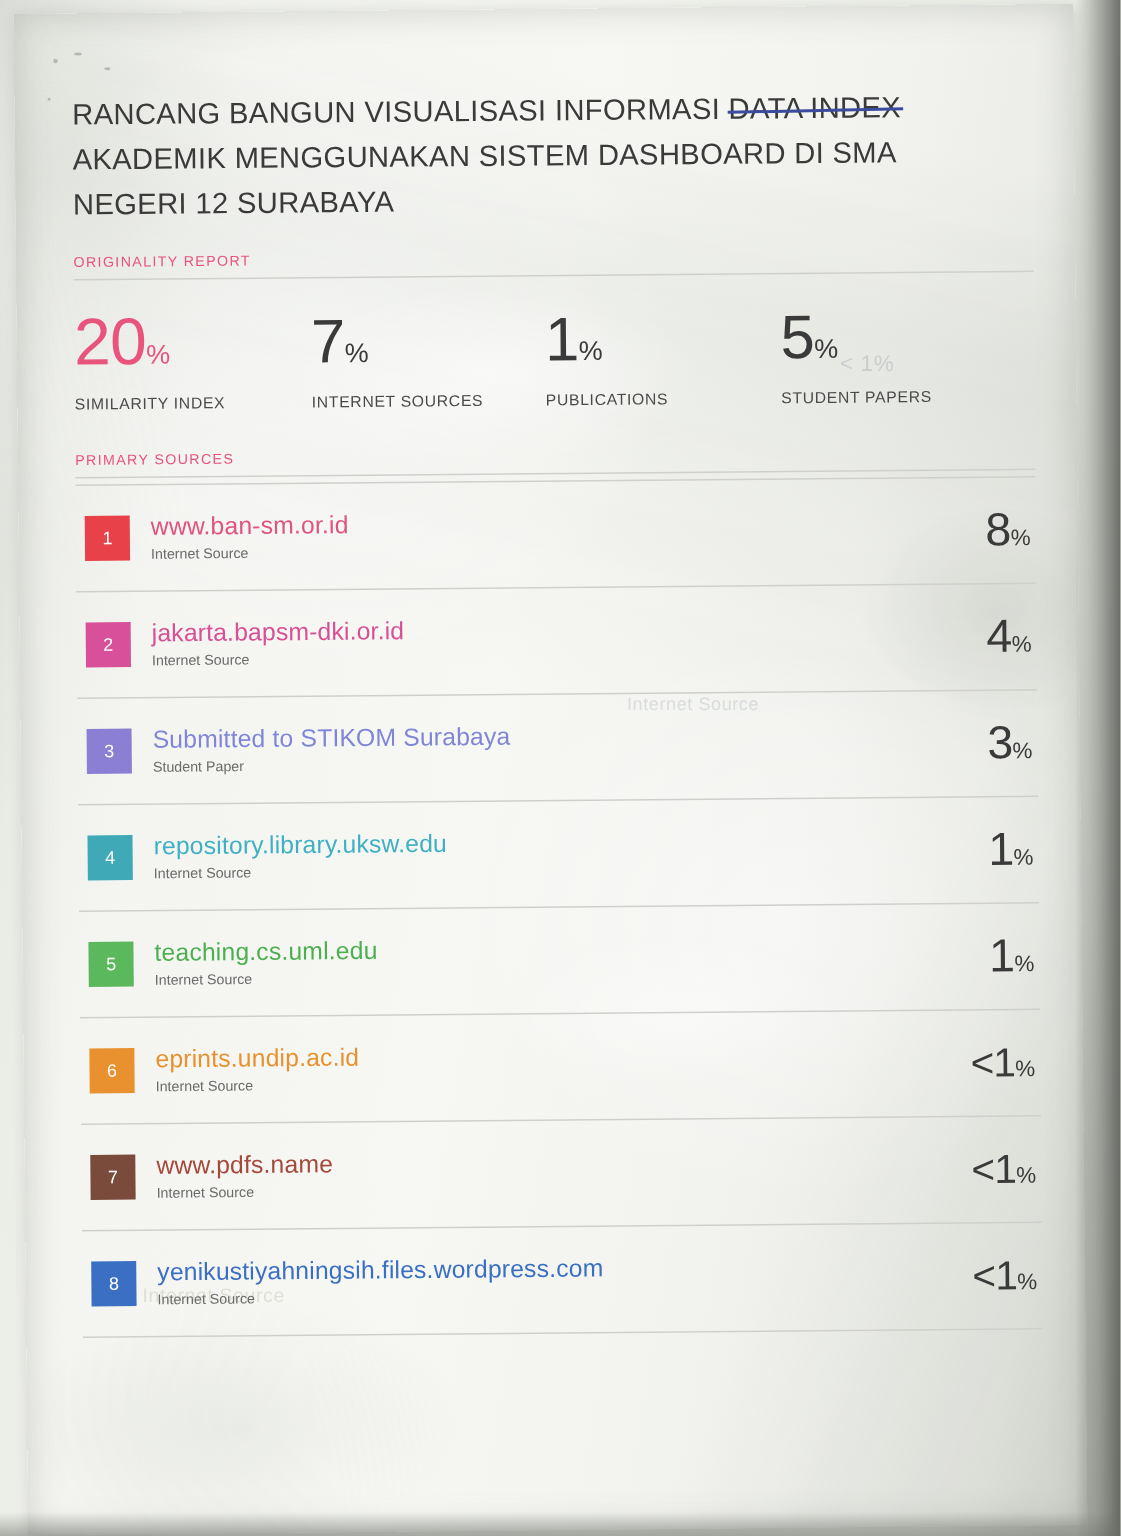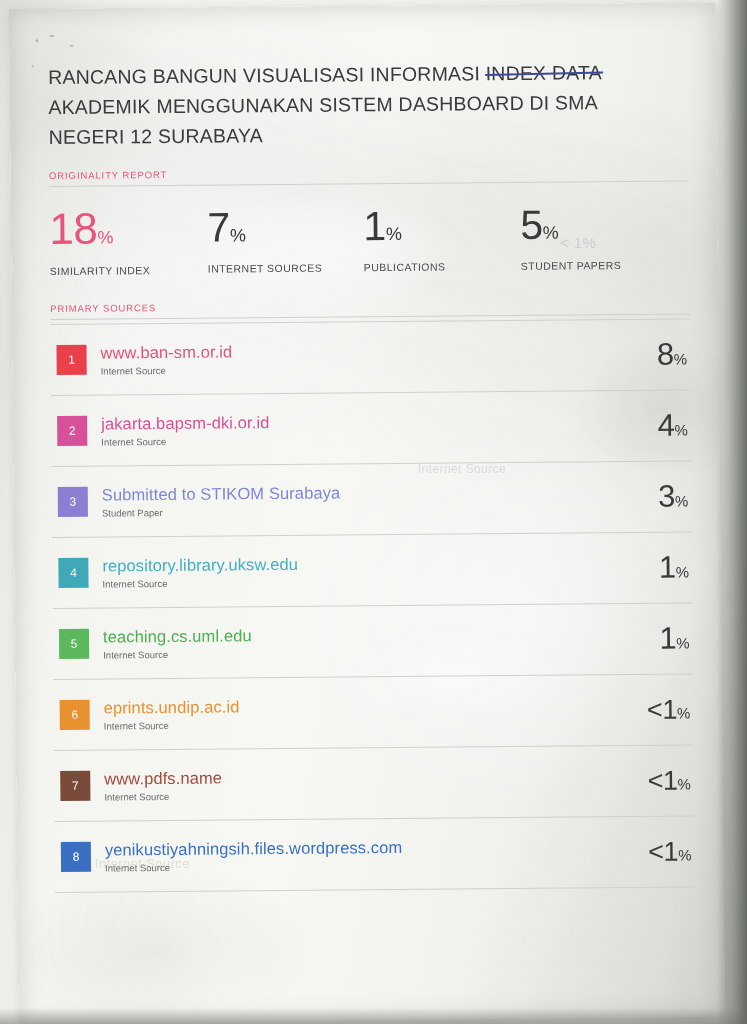--- a/index.html
+++ b/index.html
@@ -245,31 +245,31 @@
   <div id="edge-right"></div>
   <div id="edge-bottom"></div>
 
   <div class="ghost" id="g2">&lt; 1%</div>
   <div class="ghost" id="g3">Internet Source</div>
   <div class="ghost" id="g4">Internet Source</div>
 
   <div id="content">
 
     <div class="title">
-      <span>RANCANG BANGUN VISUALISASI INFORMASI </span><span class="strike">INDEX DATA</span><br>
+      <span>RANCANG BANGUN VISUALISASI INFORMASI </span><span class="strike">DATA INDEX</span><br>
       <span>AKADEMIK MENGGUNAKAN SISTEM DASHBOARD DI SMA</span><br>
       <span>NEGERI 12 SURABAYA</span>
     </div>
 
     <div class="section-label">ORIGINALITY REPORT</div>
     <div class="rule"></div>
 
     <div class="stats">
       <div class="stat primary s1">
-        <div class="num"><span>18</span><span class="pct">%</span></div>
+        <div class="num"><span>20</span><span class="pct">%</span></div>
         <div class="cap">SIMILARITY INDEX</div>
       </div>
       <div class="stat s2">
         <div class="num"><span>7</span><span class="pct">%</span></div>
         <div class="cap">INTERNET SOURCES</div>
       </div>
       <div class="stat s3">
         <div class="num"><span>1</span><span class="pct">%</span></div>
         <div class="cap">PUBLICATIONS</div>
       </div>

